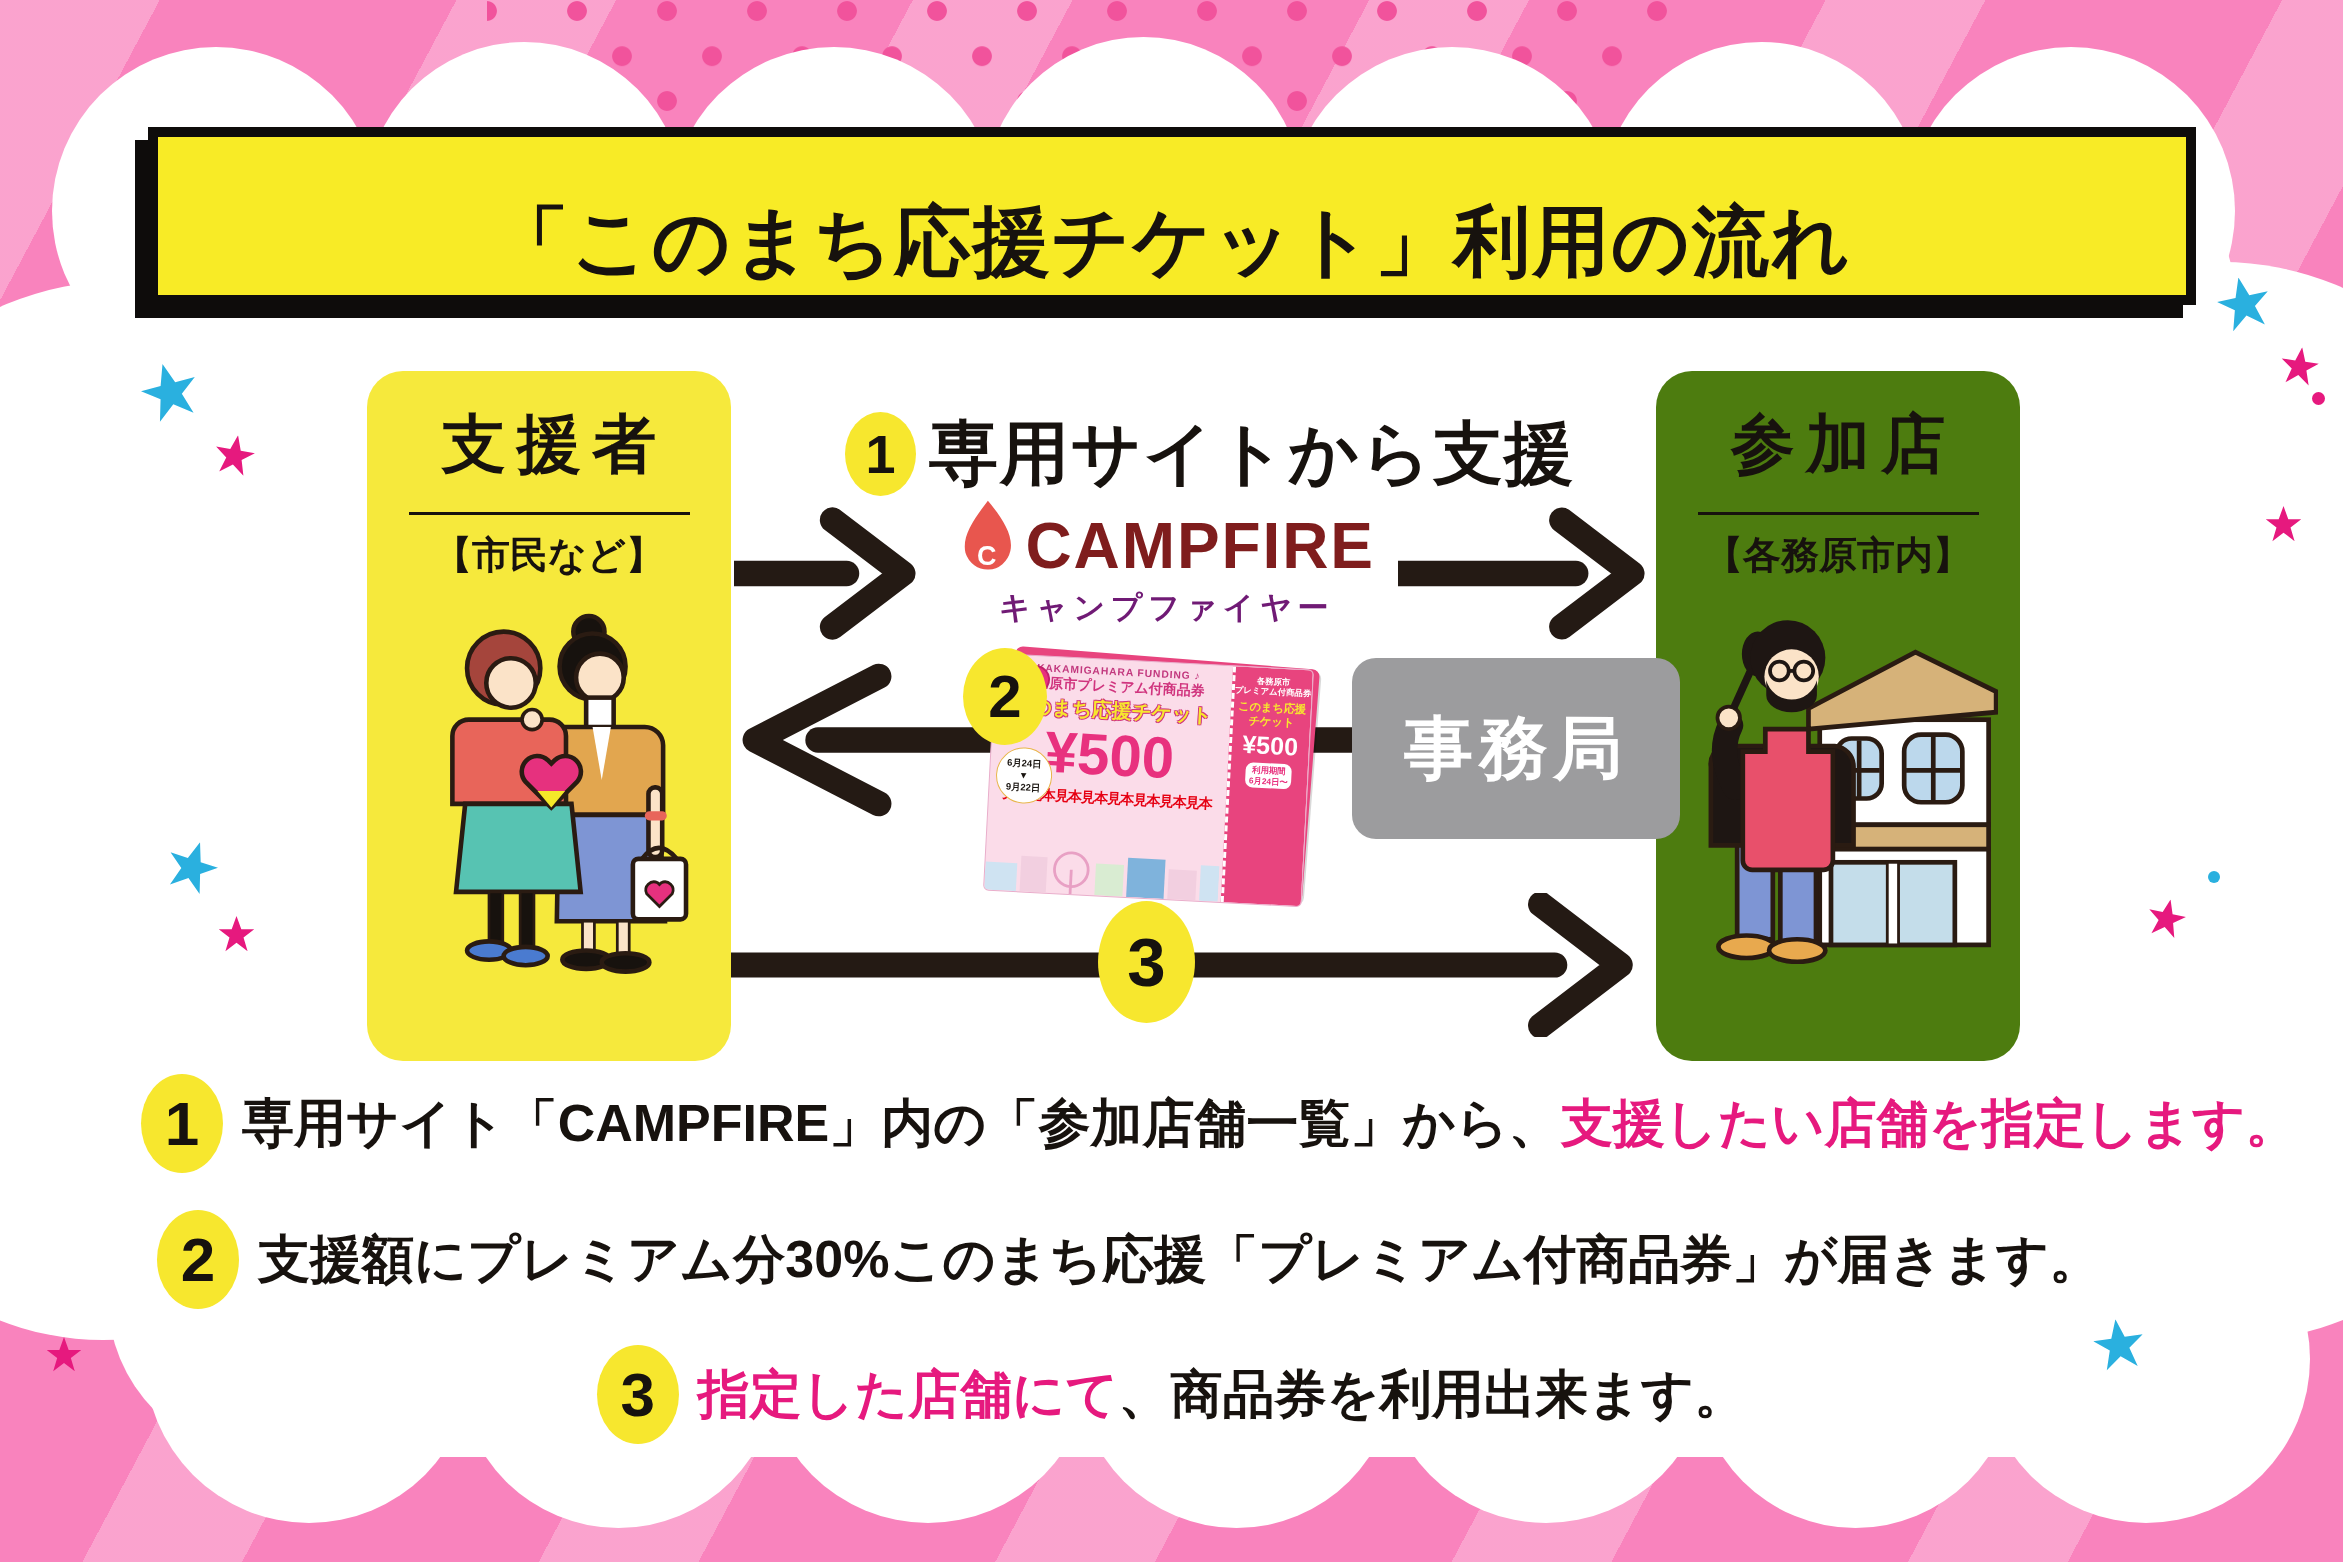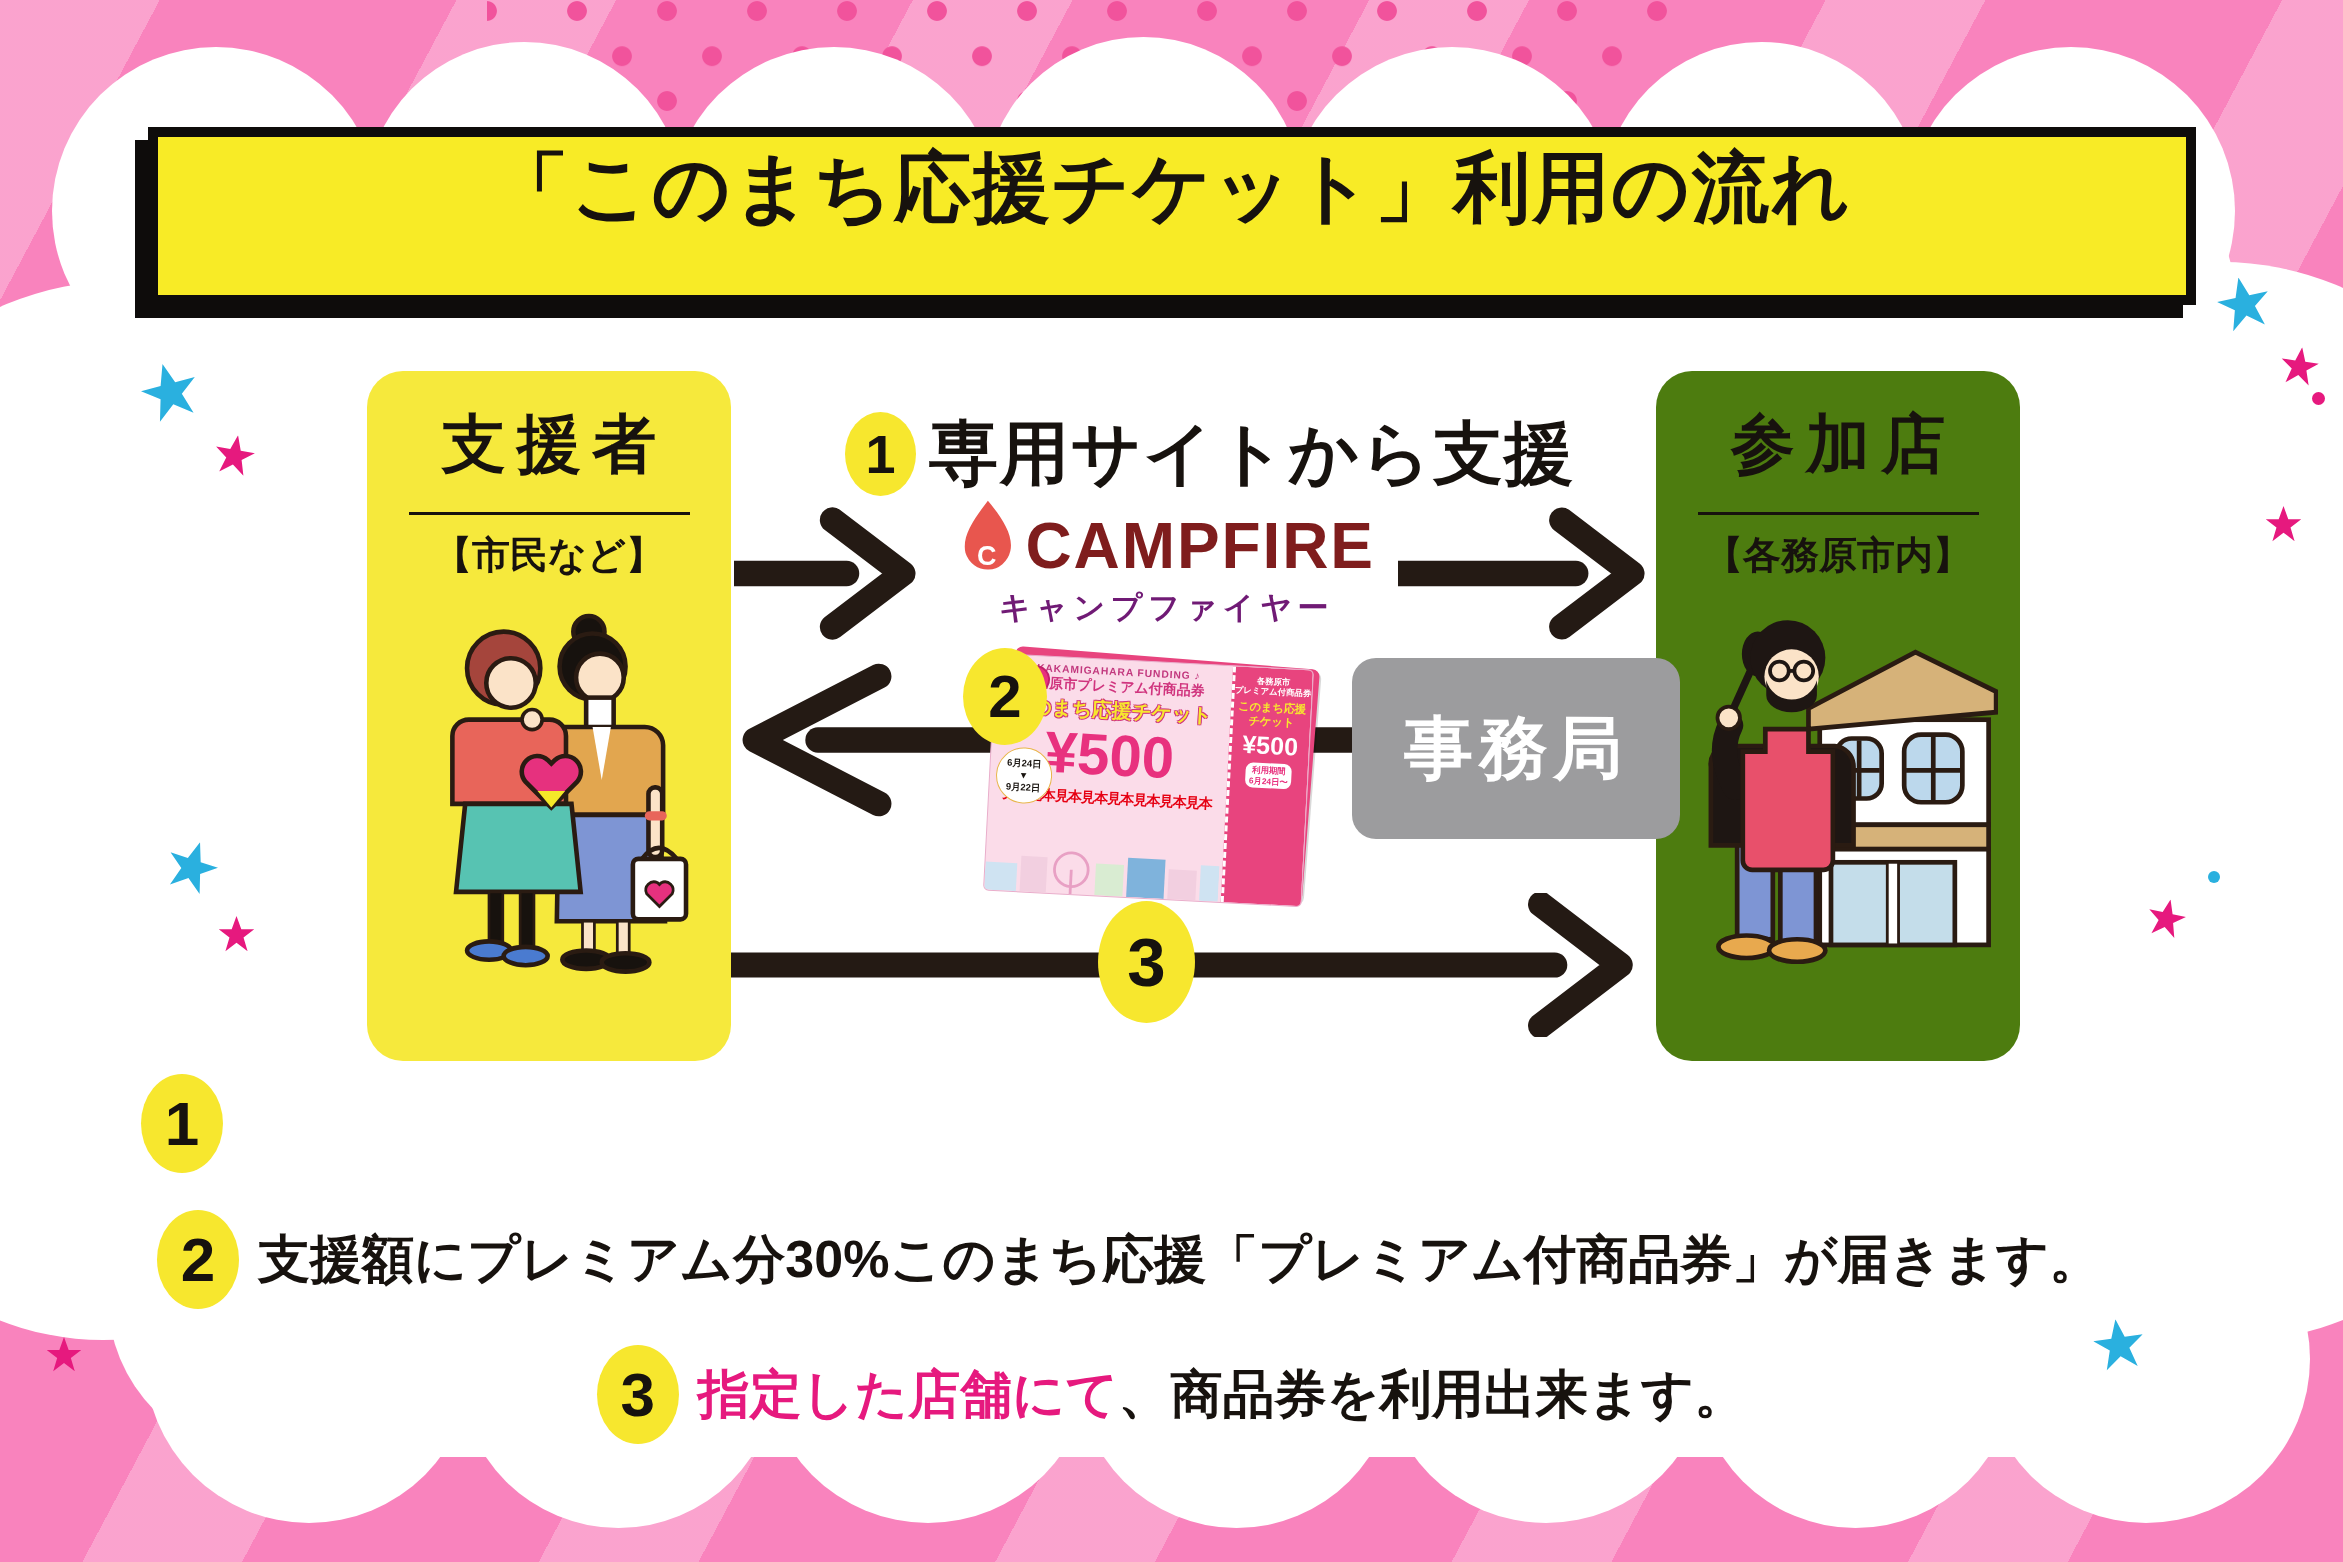--- a/index.html
+++ b/index.html
@@ -14,21 +14,21 @@
   .dots-top{left:487px;top:0;width:1190px;height:220px;}
   .cloud-c{position:absolute;background:#fff;border-radius:50%;}
   .cloud-rect{position:absolute;left:108px;top:141px;width:2127px;height:1316px;background:#fff;border-radius:159px;}
 
   .star{position:absolute;
     clip-path:polygon(50% 0%,63% 36%,98% 36%,69% 58%,80% 95%,50% 72%,20% 95%,31% 58%,2% 36%,37% 36%);}
   .deco-dot{position:absolute;border-radius:50%;}
 
   .title-banner{position:absolute;left:148px;top:127px;width:2048px;height:178px;background:#F8EB26;
     border:10.3px solid #0E0C0B;box-shadow:-13px 13px 0 #0E0C0B;box-sizing:border-box;
-    display:flex;align-items:flex-start;justify-content:center;z-index:6;}
+    display:flex;align-items:flex-end;justify-content:center;z-index:6;}
   .title-text{font-size:77px;font-weight:bold;letter-spacing:1.9px;}
 
   .side-box{position:absolute;top:371px;width:364px;height:690px;border-radius:36px;
     display:flex;flex-direction:column;align-items:center;padding-top:30px;box-sizing:border-box;z-index:3;}
   .supporter{left:367px;background:#F6E93C;}
   .store{left:1656px;background:#4d7c0f;}
   .box-title{font-size:64px;font-weight:bold;letter-spacing:11.2px;text-indent:11.2px;}
   .box-line{width:281px;height:2.8px;background:#17120E;margin:24px 0 15px;}
   .box-sub{font-size:38px;font-weight:bold;}
   .box-art{margin-top:3.7px;}
@@ -283,20 +283,21 @@
 6月24日〜</div>
       </div>
     </div>
   </div>
 
   <div class="badge" style="left:963px;top:648px;width:84px;height:97px;font-size:60px;">2</div>
   <div class="badge" style="left:1098px;top:901px;width:97px;height:122px;font-size:69px;">3</div>
 
   <div class="note note1">
     <span class="badge">1</span>
+    <span class="note-text"><span>専用サイト「CAMPFIRE」内の「参加店舗一覧」から、</span><span class="pink">支援したい店舗を指定します。</span><span></span></span>
   </div>
   <div class="note note2">
     <span class="badge">2</span>
     <span class="note-text"><span>支援額にプレミアム分30%このまち応援「プレミアム付商品券」が届きます。</span><span class="pink"></span><span></span></span>
   </div>
   <div class="note note3">
     <span class="badge">3</span>
     <span class="note-text"><span></span><span class="pink">指定した店舗にて</span><span>、商品券を利用出来ます。</span></span>
   </div>
 

